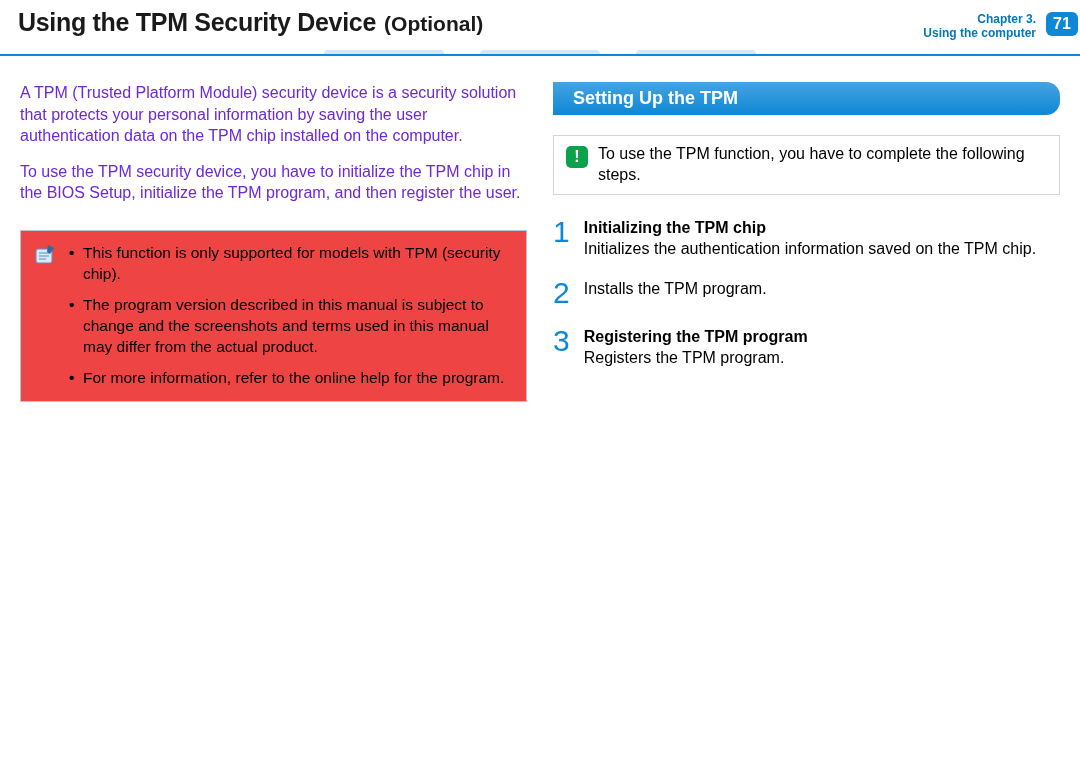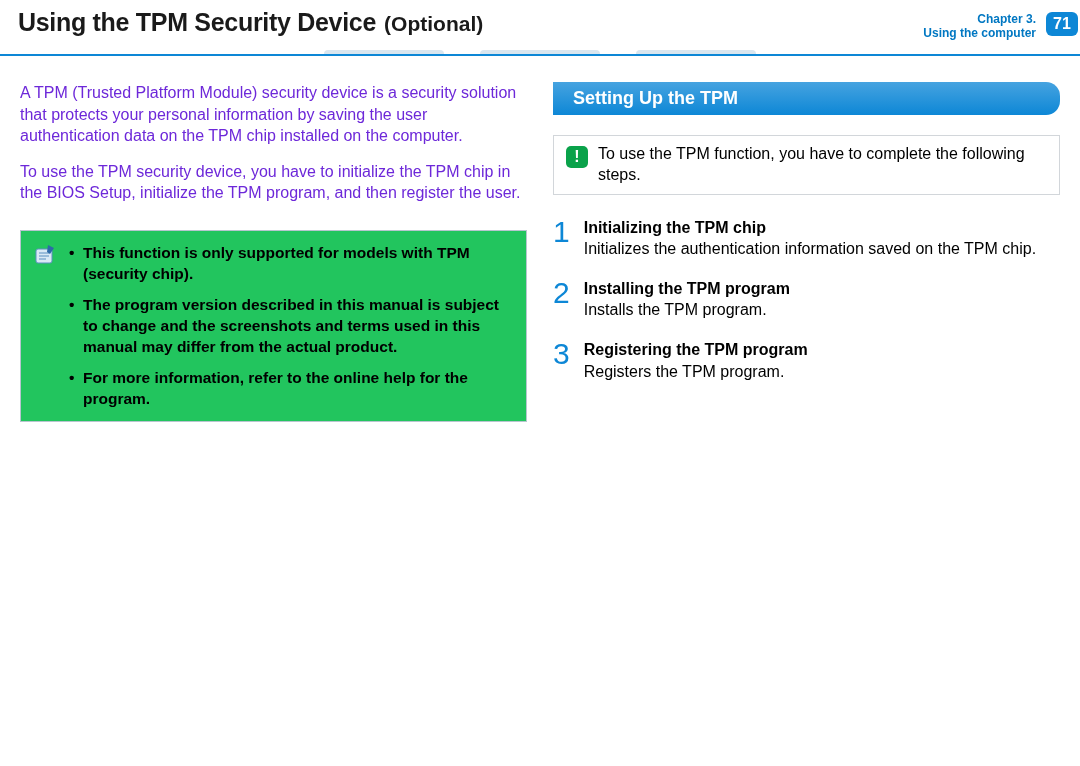--- a/index.html
+++ b/index.html
@@ -100,26 +100,25 @@
       min-width: 0;
     }
     .para {
       font-size: 16px;
       line-height: 1.35;
       margin-bottom: 14px;
       color: #6d28d9;
     }
     .note-box {
       border: 1px solid #b8c5cf;
-      background: #22c55e;
+      background: #ef4444;
       padding: 12px 14px 12px 48px;
       position: relative;
       font-size: 15.5px;
       line-height: 1.35;
-      font-weight: bold;
     }
     .note-box .memo-icon {
       position: absolute;
       left: 12px;
       top: 12px;
       width: 24px;
       height: 24px;
     }
     .note-box ul {
       list-style: none;
@@ -270,21 +269,20 @@
       <div class="step-num">1</div>
       <div class="step-body">
         <div class="step-title">Initializing the TPM chip</div>
         <div>Initializes the authentication information saved on the TPM chip.</div>
       </div>
     </div>
 
     <div class="step">
       <div class="step-num">2</div>
       <div class="step-body">
-        <div class="step-title">Installing the TPM program</div>
         <div>Installs the TPM program.</div>
       </div>
     </div>
 
     <div class="step">
       <div class="step-num">3</div>
       <div class="step-body">
         <div class="step-title">Registering the TPM program</div>
         <div>Registers the TPM program.</div>
       </div>

